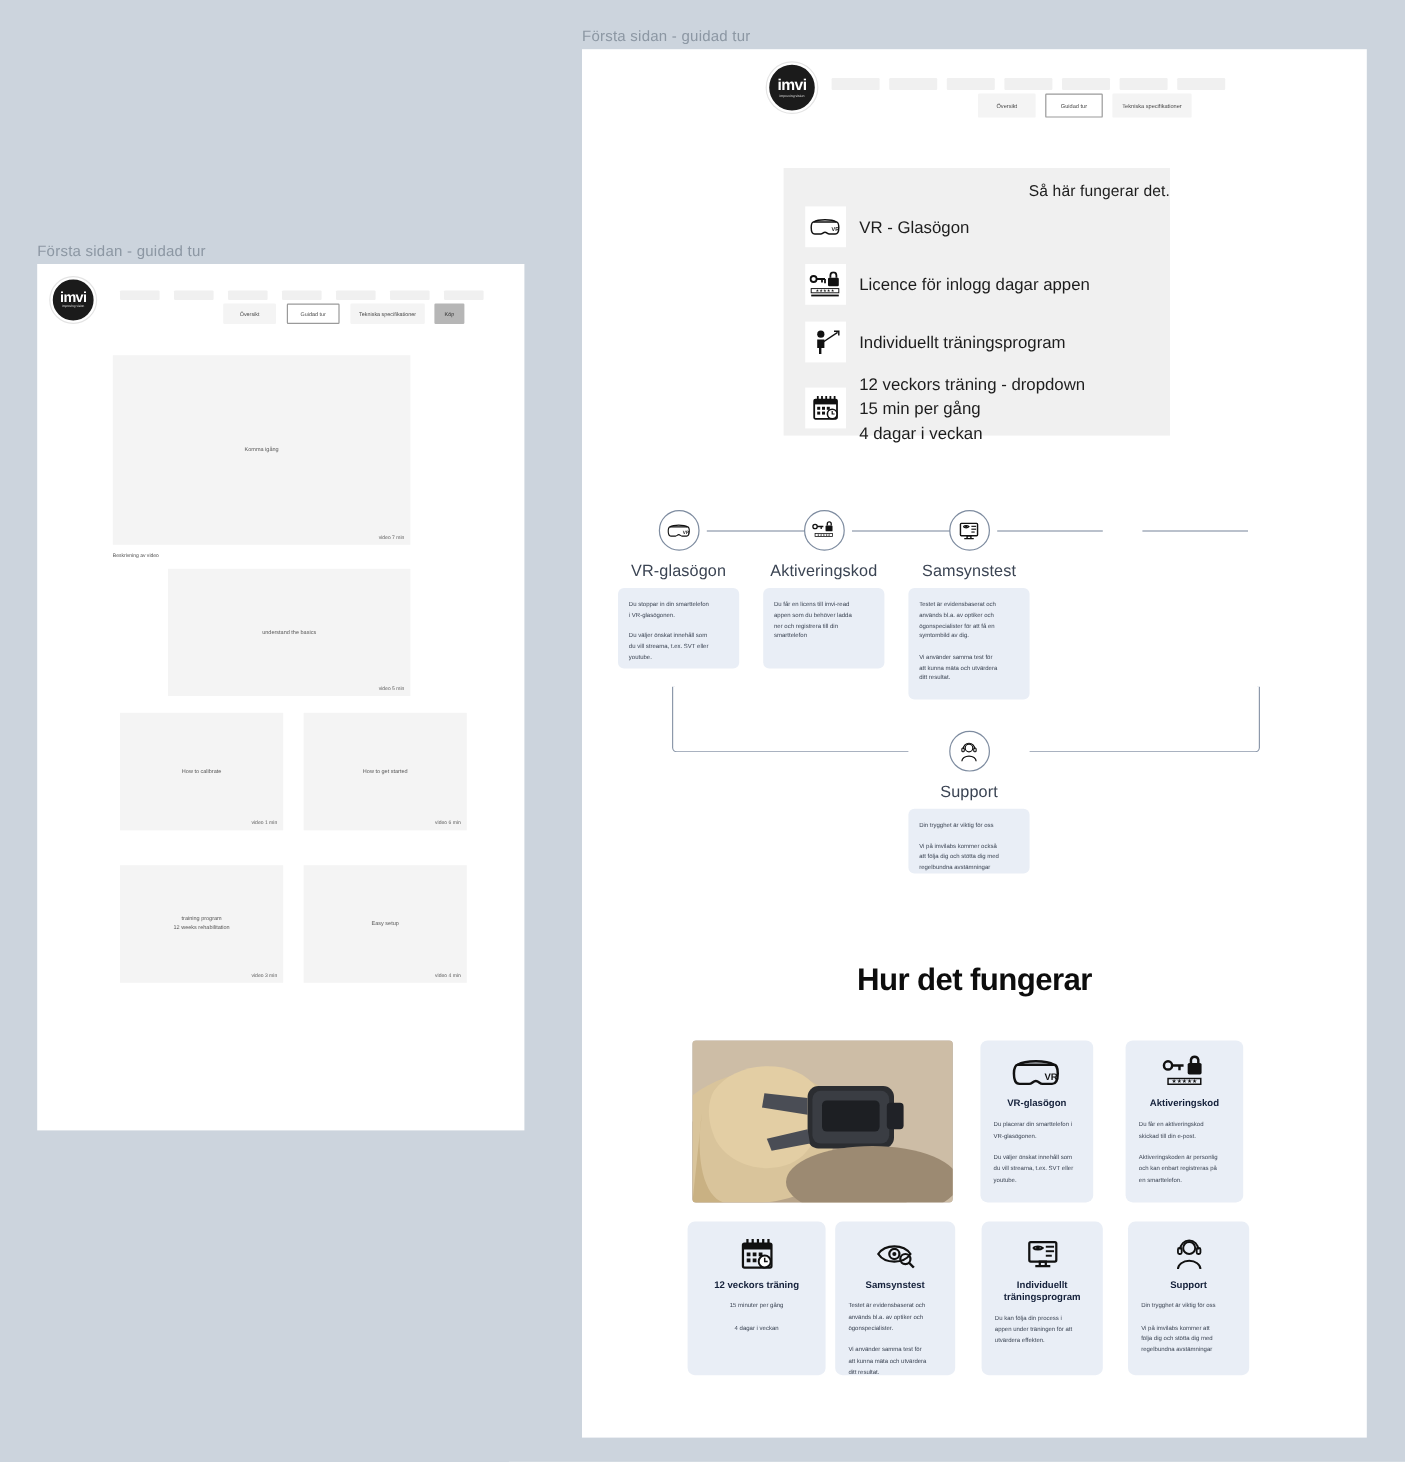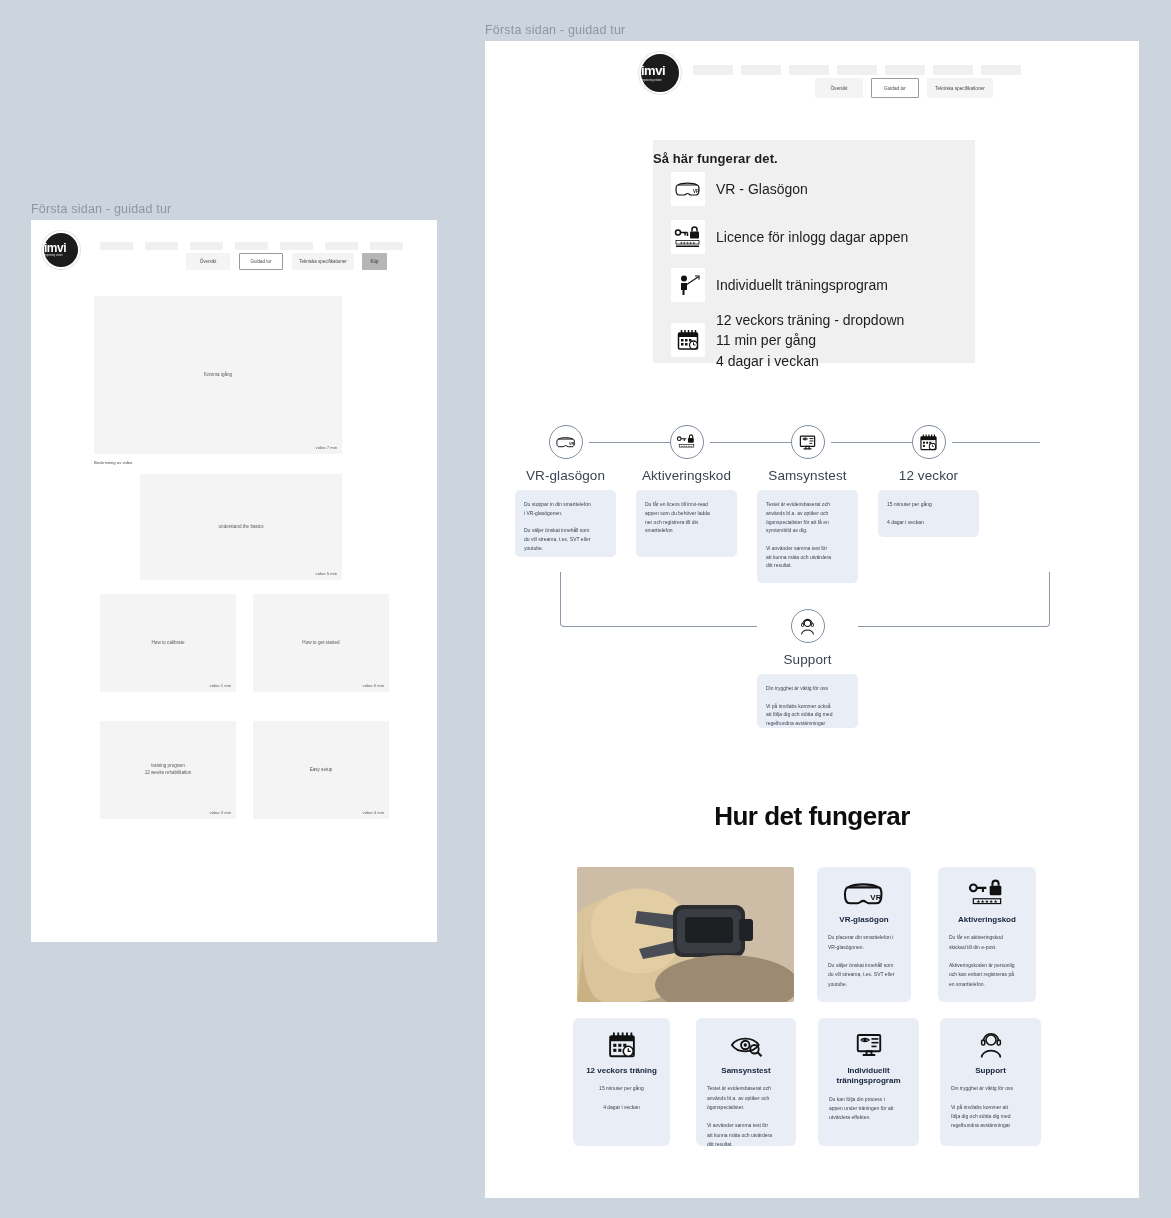--- a/index.html
+++ b/index.html
@@ -19,21 +19,21 @@
     white-space: nowrap;
   }
 
   .artboard { position: absolute; background: #ffffff; }
 
   
   .logo {
     border-radius: 50%;
     background: #1b1b1b;
     display: flex; flex-direction: column;
-    justify-content: center;
+    align-items: center; justify-content: center;
     color: #fff;
     border: 2px solid #fff;
     box-shadow: 0 0 0 1px #e4e4e4;
   }
   .logo .w { font-weight: bold; letter-spacing: -.5px; line-height: 1; }
   .logo .t { line-height: 1; opacity: .85; }
 
   .navblock { position: absolute; background: #f0f0f0; border-radius: 1px; }
 
   .navbtn {
@@ -66,21 +66,21 @@
   
   #right-board { left: 485px; top: 41px; width: 654px; height: 1157px; }
 
   
   .hiw {
     position: absolute; left: 168px; top: 99px;
     width: 322px; height: 223px;
     background: #f0f0f0;
   }
   .hiw h2 {
-    text-align: left; font-size: 13px; font-weight: 700;
+    text-align: right; font-size: 13px; font-weight: 400;
     color: #1d1d1d; margin-top: 11px; letter-spacing: .1px;
   }
   .hiw-row { position: absolute; display: flex; align-items: center; gap: 11px; }
   .hiw-row .txt { font-size: 14px; color: #1d1d1d; line-height: 1.45; white-space: pre-line; }
   .icon-sq {
     width: 34px; height: 34px; background: #fff;
     display: flex; align-items: center; justify-content: center;
     flex: none;
   }
   .support-block { position: absolute; left: 222px; top: 59px; width: 96px; text-align: center; }
@@ -262,21 +262,21 @@
                 <rect x="18" y="22" width="5" height="5"></rect>
               <rect x="26" y="22" width="5" height="5"></rect>
                 <rect x="10" y="30" width="5" height="5"></rect>
               <rect x="18" y="30" width="5" height="5"></rect>
             </g>
             <circle cx="35" cy="34" r="8" fill="#fff" stroke="#111" stroke-width="2.6"></circle>
             <path d="M35 29 V34 h4" stroke="#111" stroke-width="2" fill="none"></path>
           </svg>
         </span>
         <span class="txt">12 veckors träning - dropdown
-11 min per gång
+15 min per gång
 4 dagar i veckan</span>
       </div>
 
     </div>
 
     <div class="flow">
 
       <div class="conn" style="left:104px; top:21px; width:88px;"></div>
       <div class="conn" style="left:225px; top:21px; width:88px;"></div>
       <div class="conn" style="left:346px; top:21px; width:88px;"></div>
@@ -335,41 +335,20 @@
         <div class="card" style="height:93px;">Testet är evidensbaserat och
 används bl.a. av optiker och
 ögonspecialister för att få en
 symtombild av dig.
 
 Vi använder samma test för
 att kunna mäta och utvärdera
 ditt resultat.</div>
       </div>
 
-      <div class="node" style="left:393px; top:4px; width:101px;">
-        <div class="circ">
-          <svg width="19" height="19" viewBox="0 0 48 48">
-            <rect x="5" y="10" width="38" height="32" rx="2" fill="none" stroke="#111" stroke-width="3"></rect>
-            <rect x="5" y="10" width="38" height="8" fill="#111"></rect>
-            <path d="M11 10 V4 M18 10 V4 M25 10 V4 M32 10 V4 M39 10 V4" stroke="#111" stroke-width="3"></path>
-            <g fill="#111">
-                <rect x="10" y="22" width="5" height="5"></rect>
-                <rect x="18" y="22" width="5" height="5"></rect>
-                <rect x="26" y="22" width="5" height="5"></rect>
-                <rect x="10" y="30" width="5" height="5"></rect>
-              </g>
-            <circle cx="34" cy="34" r="8" fill="#fff" stroke="#111" stroke-width="2.6"></circle>
-            <path d="M34 29 V34 h4" stroke="#111" stroke-width="2" fill="none"></path>
-          </svg>
-        </div>
-        <div class="ttl">12 veckor</div>
-        <div class="card" style="height:47px;">15 minuter per gång
-
-4 dagar i veckan</div>
-      </div>
 
 
       <div class="bracket" style="left:75px; top:151px; width:490px; height:55px; border-radius:0 0 4px 4px;"></div>
 
       <div class="node" style="left:272px; top:188px; width:101px; background:#fff;">
         <div class="circ">
           <svg width="19" height="19" viewBox="0 0 48 48">
             <circle cx="24" cy="16" r="8" fill="none" stroke="#111" stroke-width="2.6"></circle>
             <path d="M12 18 a12 12 0 0 1 24 0" fill="none" stroke="#111" stroke-width="2.6"></path>
             <rect x="9" y="16" width="5" height="8" rx="2" fill="none" stroke="#111" stroke-width="2.4"></rect>
@@ -435,21 +414,21 @@
       </div>
       <div class="ct">Aktiveringskod</div>
       <div class="cb">Du får en aktiveringskod
 skickad till din e-post.
 
 Aktiveringskoden är personlig
 och kan enbart registreras på
 en smarttelefon.</div>
     </div>
 
-    <div class="fcard" style="left:88px; top:977px; width:97px; height:128px;">
+    <div class="fcard" style="left:88px; top:977px; width:115px; height:128px;">
       <div class="ic">
         <svg width="30" height="30" viewBox="0 0 48 48">
           <rect x="5" y="10" width="38" height="32" rx="2" fill="none" stroke="#111" stroke-width="3"></rect>
           <rect x="5" y="10" width="38" height="8" fill="#111"></rect>
           <path d="M11 10 V4 M18 10 V4 M25 10 V4 M32 10 V4 M39 10 V4" stroke="#111" stroke-width="3"></path>
           <g fill="#111">
               <rect x="10" y="22" width="5" height="5"></rect>
               <rect x="18" y="22" width="5" height="5"></rect>
               <rect x="26" y="22" width="5" height="5"></rect>
               <rect x="10" y="30" width="5" height="5"></rect>

